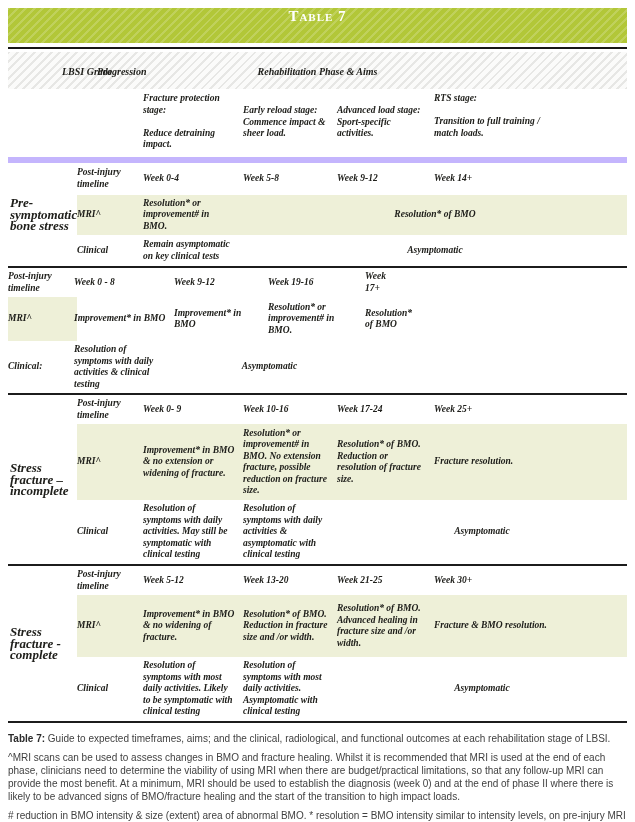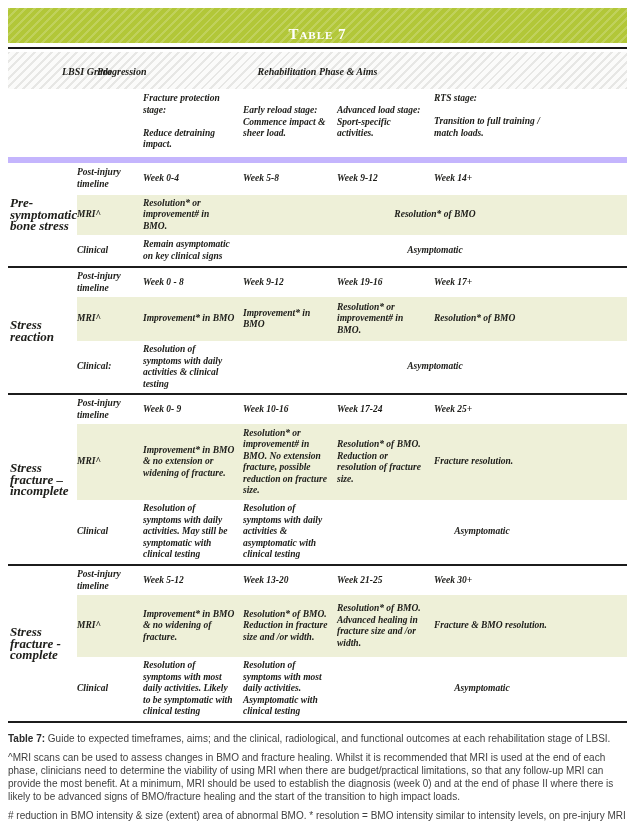--- a/index.html
+++ b/index.html
@@ -4,21 +4,21 @@
 <style>
   html,body{margin:0;padding:0;background:#ffffff;}
   body{width:635px;font-family:"Liberation Serif",serif;color:#20201c;}
   .page{padding:8px 8px 0 8px;width:619px;}
 
   
   .title-bar{
     height:35px;
     background-color:#b2c738;
     background-image:repeating-linear-gradient(135deg, rgba(255,255,255,0.18) 0 2px, rgba(255,255,255,0) 2px 6px);
-    display:flex;align-items:flex-end;justify-content:center;
+    display:flex;align-items:flex-start;justify-content:center;
   }
   .title-bar .t{
     font-family:"Liberation Serif",serif;font-weight:bold;font-variant:small-caps;
     color:#ffffff;font-size:15px;letter-spacing:1px;
   }
   .rule-top{height:2px;background:#161616;margin-top:4px;}
 
   
   .col-header{
     position:relative;height:37px;margin-top:3px;
@@ -109,28 +109,27 @@
         <div class="cell">Week 9-12</div>
         <div class="cell c6">Week 14+</div>
       </div>
       <div class="row mri">
         <div class="lbl">MRI^</div>
         <div class="cell">Resolution* or improvement# in BMO.</div>
         <div class="cell m46">Resolution* of BMO</div>
       </div>
       <div class="row clinical">
         <div class="lbl">Clinical</div>
-        <div class="cell">Remain asymptomatic on key clinical signs</div>
+        <div class="cell">Remain asymptomatic on key clinical tests</div>
         <div class="cell m46">Asymptomatic</div>
       </div>
     </div>
   </div>
 
   <div class="sec s2">
-    <div class="grade">Stress reaction</div>
     <div class="rows">
       <div class="row timeline">
         <div class="lbl">Post-injury timeline</div>
         <div class="cell">Week 0 - 8</div>
         <div class="cell">Week 9-12</div>
         <div class="cell">Week 19-16</div>
         <div class="cell c6">Week 17+</div>
       </div>
       <div class="row mri">
         <div class="lbl">MRI^</div>

